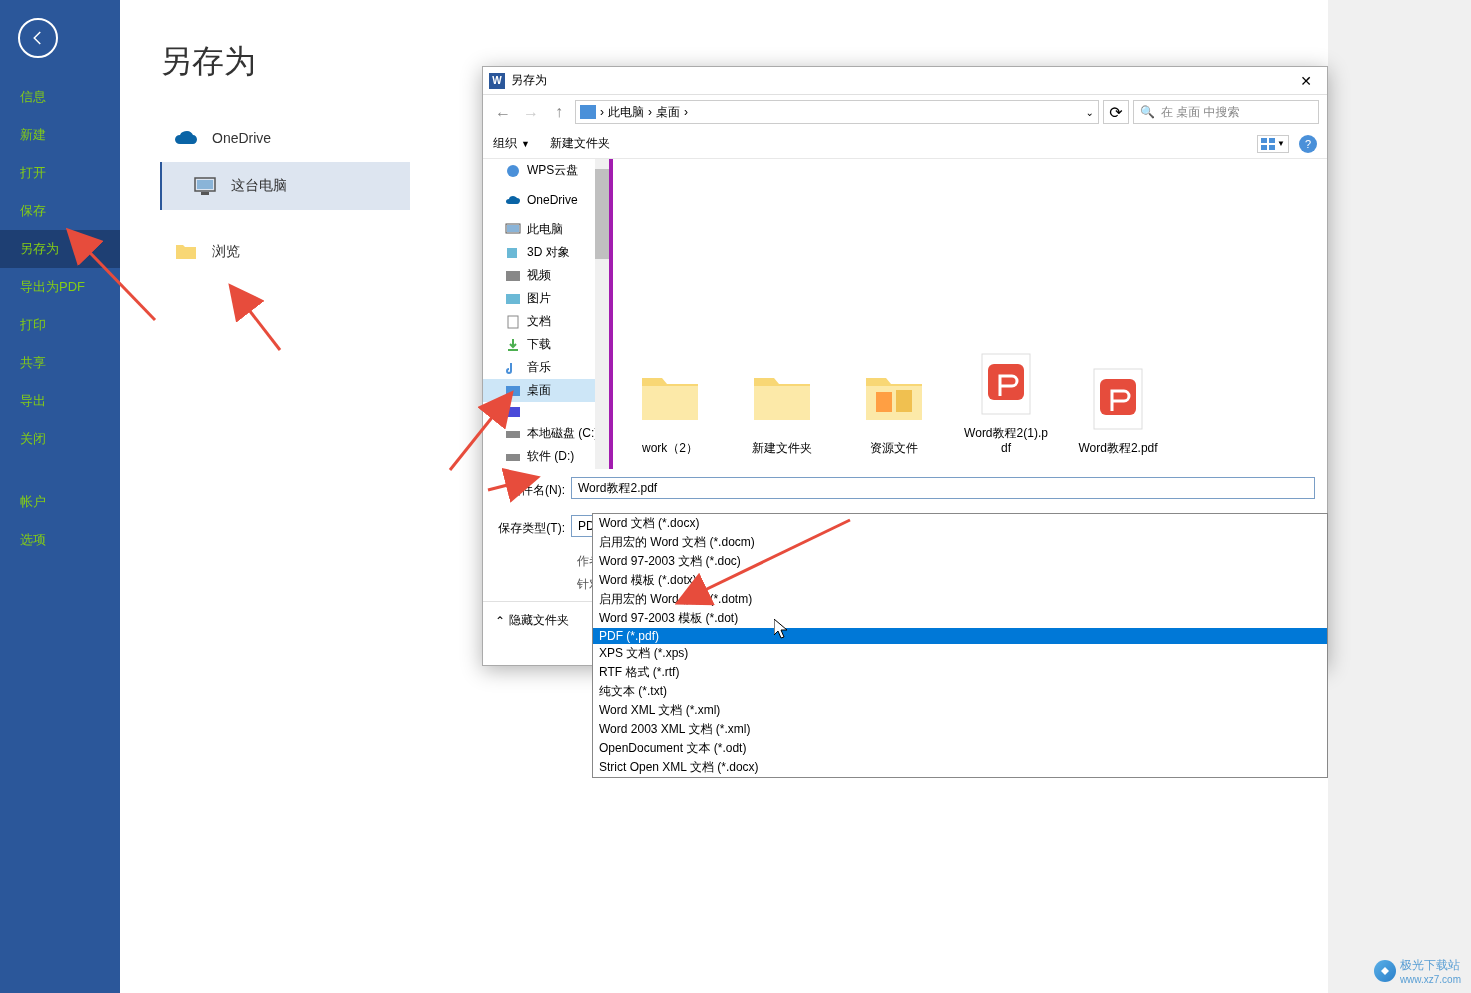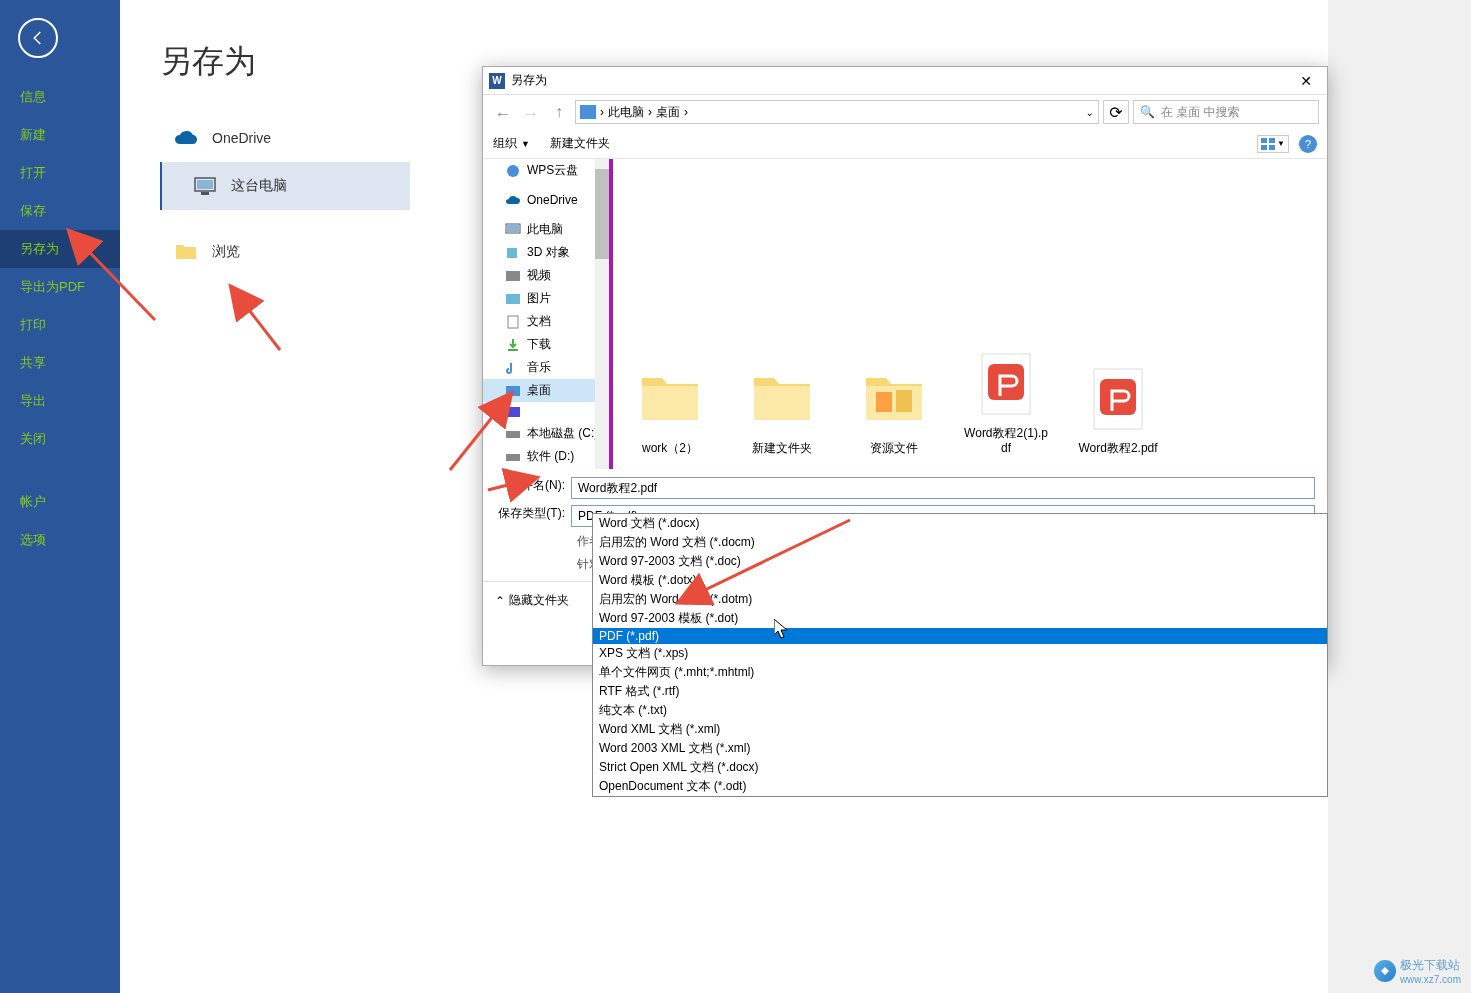--- a/index.html
+++ b/index.html
@@ -62,21 +62,21 @@
 .tree-item { display: flex; align-items: center; padding: 3px 6px 3px 22px; gap: 6px; cursor: pointer; white-space: nowrap; }
 .tree-item.selected { background: #cde6f7; }
 .tree-icon { width: 16px; height: 14px; flex-shrink: 0; }
 
 .file-panel { flex: 1; padding: 12px; display: flex; gap: 22px; align-items: flex-end; }
 .file-item { width: 90px; text-align: center; font-size: 12px; cursor: pointer; }
 .file-icon-wrap { width: 80px; height: 72px; margin: 0 auto 6px; display: flex; align-items: center; justify-content: center; }
 .file-label { word-break: break-all; line-height: 1.3; }
 
 .dialog-fields { padding: 8px 12px; font-size: 12px; }
-.field-row { display: flex; align-items: flex-start; margin-bottom: 6px; }
+.field-row { display: flex; align-items: flex-end; margin-bottom: 16px; }
 .field-label { width: 76px; text-align: right; padding-right: 6px; }
 .field-input { flex: 1; height: 22px; border: 1px solid #7a9ec6; padding: 0 6px; font-size: 12px; }
 .field-dropdown { flex: 1; height: 22px; border: 1px solid #7a9ec6; padding: 0 6px; font-size: 12px; display: flex; align-items: center; justify-content: space-between; background: #fff; position: relative; }
 .dropdown-arrow { font-size: 10px; }
 .meta-row { display: flex; gap: 40px; padding-left: 82px; margin-top: 6px; }
 .meta-item { font-size: 12px; color: #555; }
 
 .dialog-footer { display: flex; align-items: center; padding: 10px 12px; border-top: 1px solid #e0e0e0; }
 .hide-folders { font-size: 12px; cursor: pointer; display: flex; align-items: center; gap: 4px; }
 
@@ -419,27 +419,26 @@
 
 <div class="filetype-list" id="filetype-list">
     <div class="filetype-option">Word 文档 (*.docx)</div>
     <div class="filetype-option">启用宏的 Word 文档 (*.docm)</div>
     <div class="filetype-option">Word 97-2003 文档 (*.doc)</div>
     <div class="filetype-option">Word 模板 (*.dotx)</div>
     <div class="filetype-option">启用宏的 Word 模板 (*.dotm)</div>
     <div class="filetype-option">Word 97-2003 模板 (*.dot)</div>
     <div class="filetype-option highlighted">PDF (*.pdf)</div>
     <div class="filetype-option">XPS 文档 (*.xps)</div>
-    <div class="filetype-option">单个文件网页 (*.mht;*.mhtml)</div>
     <div class="filetype-option">RTF 格式 (*.rtf)</div>
     <div class="filetype-option">纯文本 (*.txt)</div>
     <div class="filetype-option">Word XML 文档 (*.xml)</div>
     <div class="filetype-option">Word 2003 XML 文档 (*.xml)</div>
+    <div class="filetype-option">OpenDocument 文本 (*.odt)</div>
     <div class="filetype-option">Strict Open XML 文档 (*.docx)</div>
-    <div class="filetype-option">OpenDocument 文本 (*.odt)</div>
   </div>
 
 <div class="arrow-overlay" style="left:0;top:0;">
 <svg width="1328" height="900">
   <defs>
     <marker id="ah" markerWidth="12" markerHeight="12" refX="10" refY="6" orient="auto">
       <path d="M0 0L12 6L0 12z" fill="#e74c3c"></path>
     </marker>
   </defs>
   <line x1="155" y1="320" x2="70" y2="232" stroke="#e74c3c" stroke-width="3" marker-end="url(#ah)"></line>

